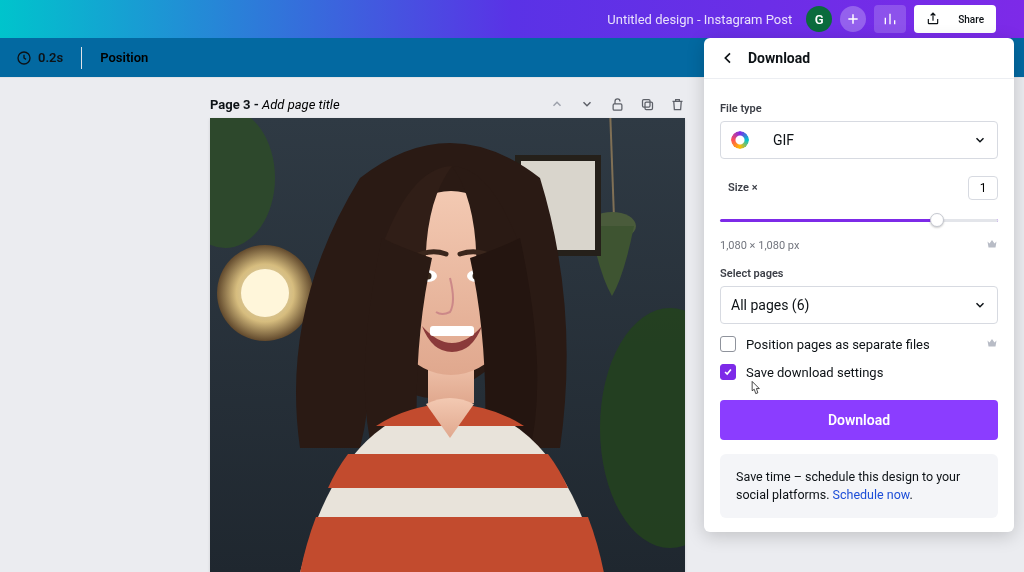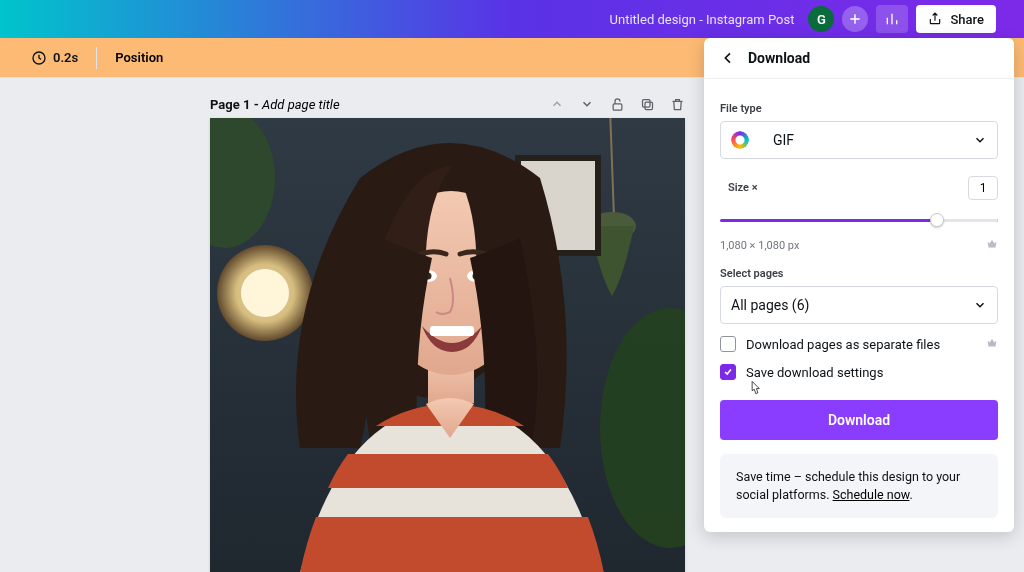--- a/index.html
+++ b/index.html
@@ -14,25 +14,25 @@
     align-items: center;
     justify-content: flex-end;
     padding: 0 28px;
     gap: 8px;
     color: #fff;
   }
   .doc-title { font-size: 13px; color: rgba(255,255,255,0.85); margin-right: 6px; }
   .avatar { width: 26px; height: 26px; border-radius: 50%; background:#0a6b3d; display:flex; align-items:center; justify-content:center; font-size:13px; font-weight:600; color:#fff;}
   .plus-btn { width: 26px; height: 26px; border-radius: 50%; background: rgba(255,255,255,0.25); display:flex; align-items:center; justify-content:center; font-size:16px; color:#fff; cursor:pointer;}
   .analytics-btn { width: 32px; height: 28px; border-radius: 4px; background: rgba(255,255,255,0.18); display:flex; align-items:center; justify-content:center; cursor:pointer;}
-  .share-btn { height: 28px; padding: 0 12px; border-radius: 4px; background: #fff; color:#0d1216; display:flex; align-items:center; gap:8px; font-size:13px; font-weight:500; cursor:pointer;}
+  .share-btn { height: 28px; padding: 0 12px; border-radius: 4px; background: #fff; color:#0d1216; display:flex; align-items:center; gap:18px; font-size:10px; font-weight:500; cursor:pointer;}
 
   
   .toolbar {
-    height: 40px; background: #fdba74; display:flex; align-items:center; padding: 0 31px; gap: 18px; border-bottom: 1px solid #e1e3e8;
+    height: 40px; background: #0369a1; display:flex; align-items:center; padding: 0 16px; gap: 18px; border-bottom: 1px solid #e1e3e8;
   }
   .time-badge { display:flex; align-items:center; gap:6px; font-size:13px; font-weight:600; color:#0d1216;}
   .tb-sep { width:1px; height:22px; background:#e1e3e8;}
   .position-btn { font-size:13px; font-weight:600; cursor:pointer; }
 
   
   .canvas-wrap { position:absolute; left:0; right:0; top:78px; bottom:0; background:#ebecf0; }
   .page-head { position:absolute; left:210px; top:18px; width:475px; display:flex; align-items:center; justify-content:space-between; }
   .page-label { font-size:13px; color:#0d1216;}
   .page-label .muted { color:#000000;font-style:italic; }
@@ -86,21 +86,21 @@
   .cbox svg { display:none; }
   .dl-btn {
     margin-top:14px; height:40px; border-radius:4px;
     background:#8b3dff; color:#fff; font-size:14px; font-weight:600;
     display:flex; align-items:center; justify-content:center; cursor:pointer;
   }
   .tip-box {
     margin:14px 16px 0 16px; padding:14px 16px; background:#f4f5f8; border-radius:6px;
     font-size:12.5px; color:#0d1216; line-height:1.45;
   }
-  .tip-box a { color:#000000; text-decoration:underline; cursor:pointer;}
+  .tip-box a { color:#1d4ed8; cursor:pointer;}
 
   .cursor-hand {
     position:absolute; left:26px; top:16px; pointer-events:none; z-index:60;
   }
 
   
   .photo-svg { width:100%; height:100%; display:block; }
 </style>
 </head>
 <body>
@@ -136,21 +136,21 @@
       </svg>
     <span>0.2s</span>
   </div>
   <div class="tb-sep"></div>
   <div class="position-btn">Position</div>
 </div>
 
 <div class="canvas-wrap">
   <div class="page-head">
     <div class="page-label">
-      <b>Page 1 - </b><span class="muted">Add page title</span>
+      <b>Page 3 - </b><span class="muted">Add page title</span>
     </div>
     <div class="page-actions">
       <span class="ic">
           <svg width="14" height="14" viewBox="0 0 24 24" fill="none" stroke="#9da1ab" stroke-width="2.5">
             <path d="M6 15l6-6 6 6"></path>
           </svg>
         </span>
       <span class="ic">
           <svg width="14" height="14" viewBox="0 0 24 24" fill="none" stroke="#5d6068" stroke-width="2.5">
             <path d="M6 9l6 6 6-6"></path>
@@ -288,21 +288,21 @@
       <svg width="14" height="14" viewBox="0 0 24 24" fill="none" stroke="#0d1216" stroke-width="2.5">
           <path d="M6 9l6 6 6-6"></path>
         </svg>
     </div>
 
     <div class="check-row" style="justify-content:space-between">
       <div style="display:flex;align-items:center;gap:10px">
         <span class="cbox">
           
         </span>
-        <span>Download pages as separate files</span>
+        <span>Position pages as separate files</span>
       </div>
       <span class="crown-ic">
         <svg width="12" height="12" viewBox="0 0 24 24" fill="currentColor">
             <path d="M3 7l4 4 5-7 5 7 4-4-2 12H5z"></path>
           </svg>
       </span>
     </div>
 
     <div class="check-row" style="position:relative">
       <span class="cbox checked">

